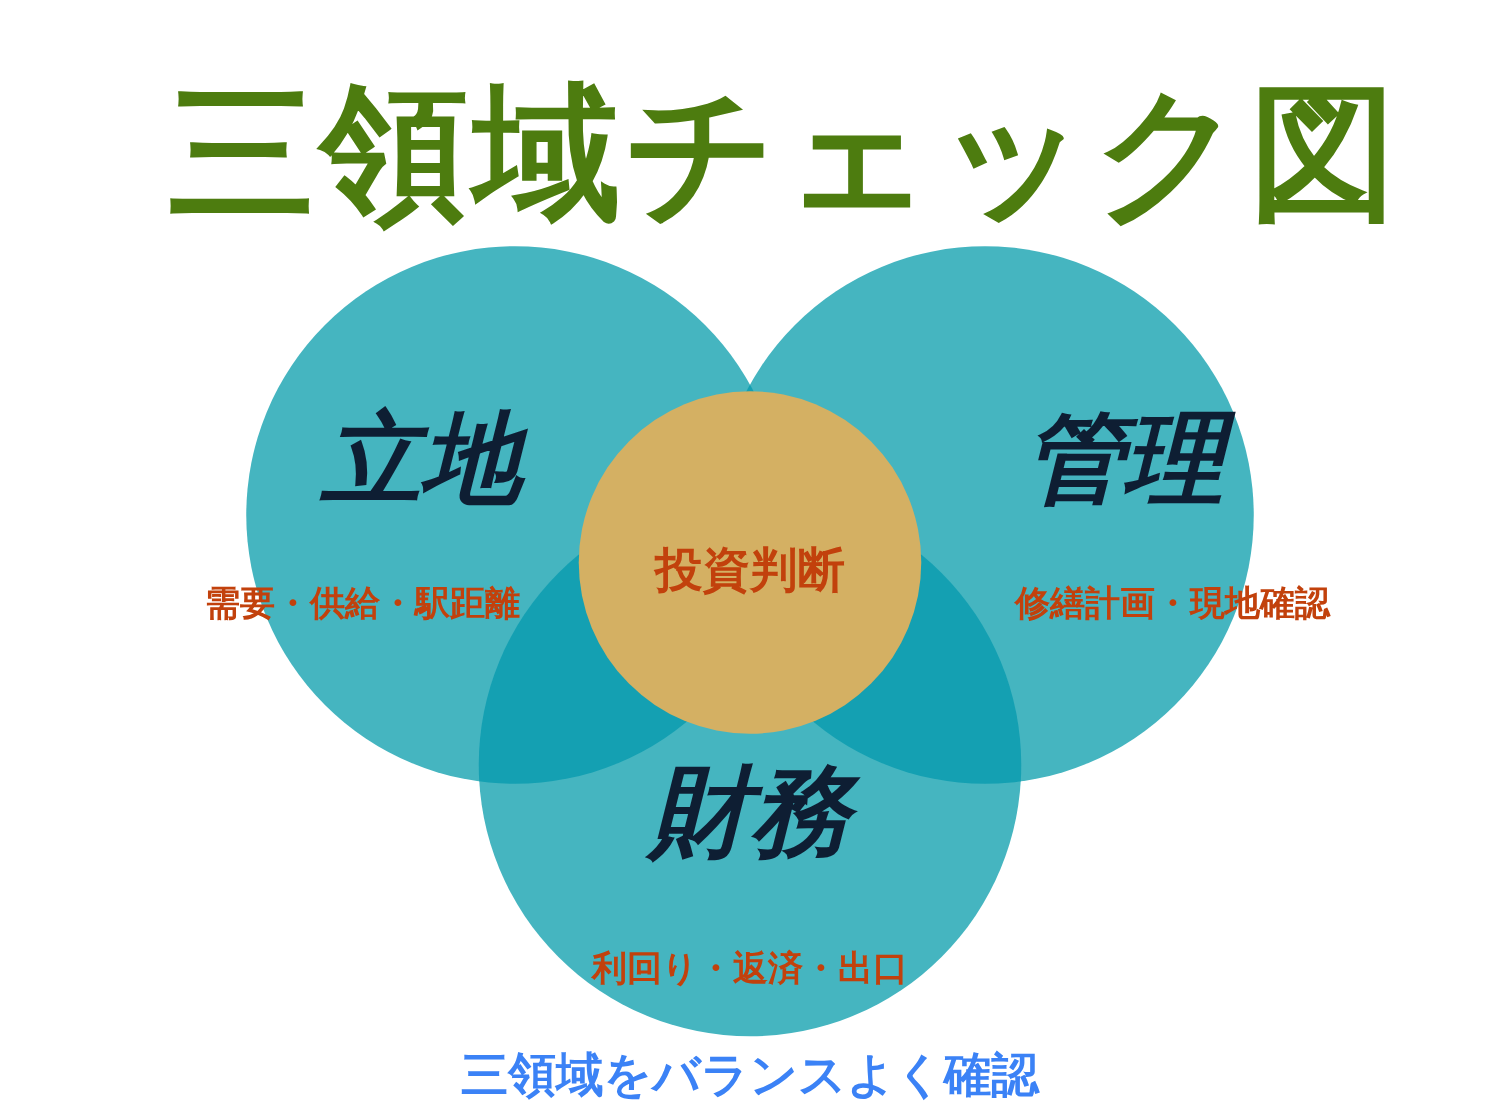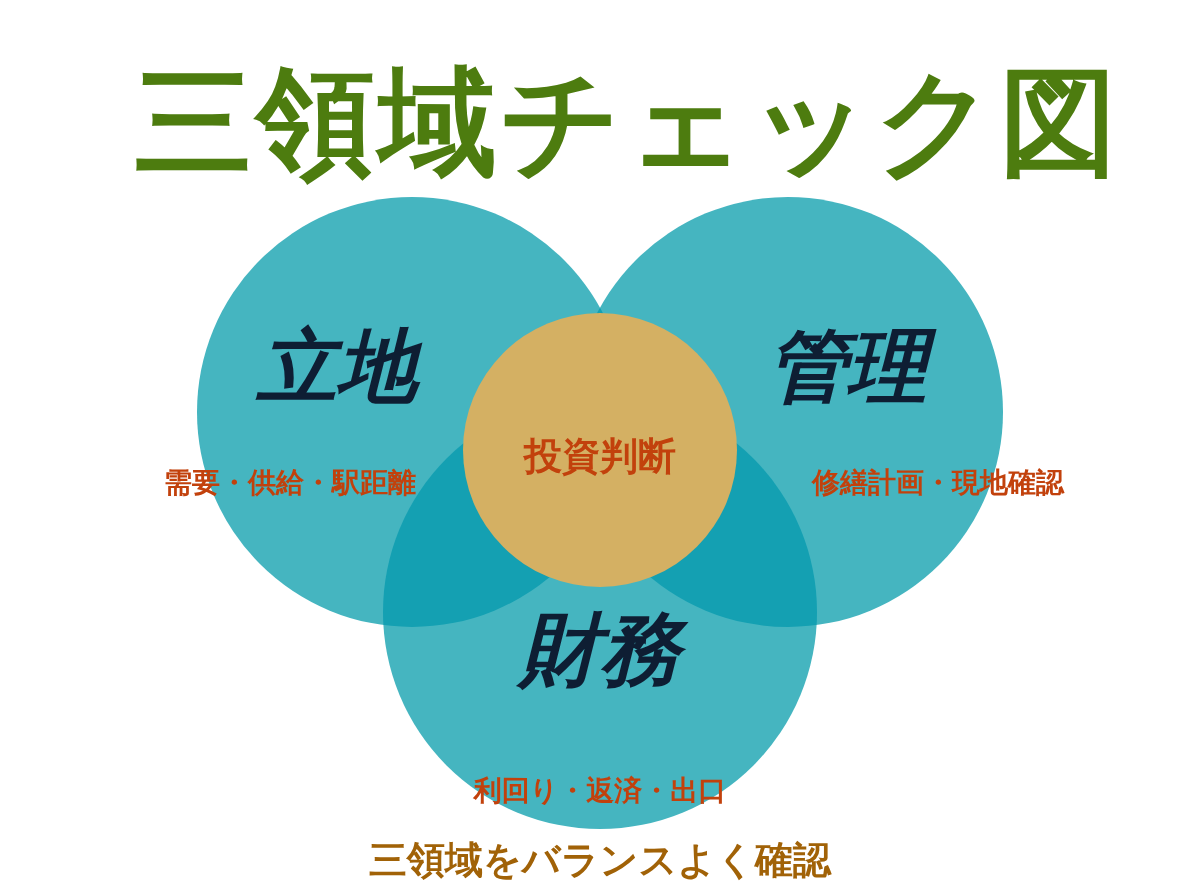--- a/index.html
+++ b/index.html
@@ -19,21 +19,21 @@
     .label {
       position: absolute; text-align: center; font-weight: bold;
       white-space: nowrap;
     }
     .big { font-size: 80px; line-height: 90px; color: #0e1e33; font-style: italic; }
     .sub { font-size: 28px; line-height: 36px; color: #c2410c; margin-top: 29px; }
     .center-label { font-size: 38px; line-height: 56px; color: #c2410c; }
     .footer {
       position: absolute; left: 0; top: 832px; width: 1200px;
       text-align: center; font-size: 38px; font-weight: bold;
-      line-height: 56px; color: #a16207;
+      line-height: 56px; color: #3b82f6;
     }
   </style>
 </head>
 <body>
 
 <div class="title">三領域チェック図</div>
 
 <svg class="venn" width="1200" height="896" viewBox="0 0 1200 896">
   <defs>
     <clipPath id="clipL">
@@ -56,21 +56,21 @@
   </g>
   <g clip-path="url(#clipR)">
     <circle cx="600" cy="612" r="217" fill="#14a0b2"></circle>
   </g>
   <circle cx="600" cy="450" r="137" fill="#d4b063"></circle>
 </svg>
 
 <div class="label big" style="left:222px; top:322px; width:230px;">立地</div>
 <div class="label sub" style="left:130px; top:436px; width:320px;">需要・供給・駅距離</div>
 
-<div class="label big" style="left:732px; top:322px; width:230px;">管理</div>
+<div class="label big" style="left:784px; top:322px; width:230px;">管理</div>
 <div class="label sub" style="left:778px; top:436px; width:320px;">修繕計画・現地確認</div>
 
 <div class="label center-label" style="left:460px; top:428px; width:280px;">投資判断</div>
 
 <div class="label big" style="left:485px; top:605px; width:230px;">財務</div>
-<div class="label sub" style="left:440px; top:744px; width:320px;">利回り・返済・出口</div>
+<div class="label sub" style="left:440px; top:728px; width:320px;">利回り・返済・出口</div>
 
 <div class="footer">三領域をバランスよく確認</div>
 
 </body></html>

